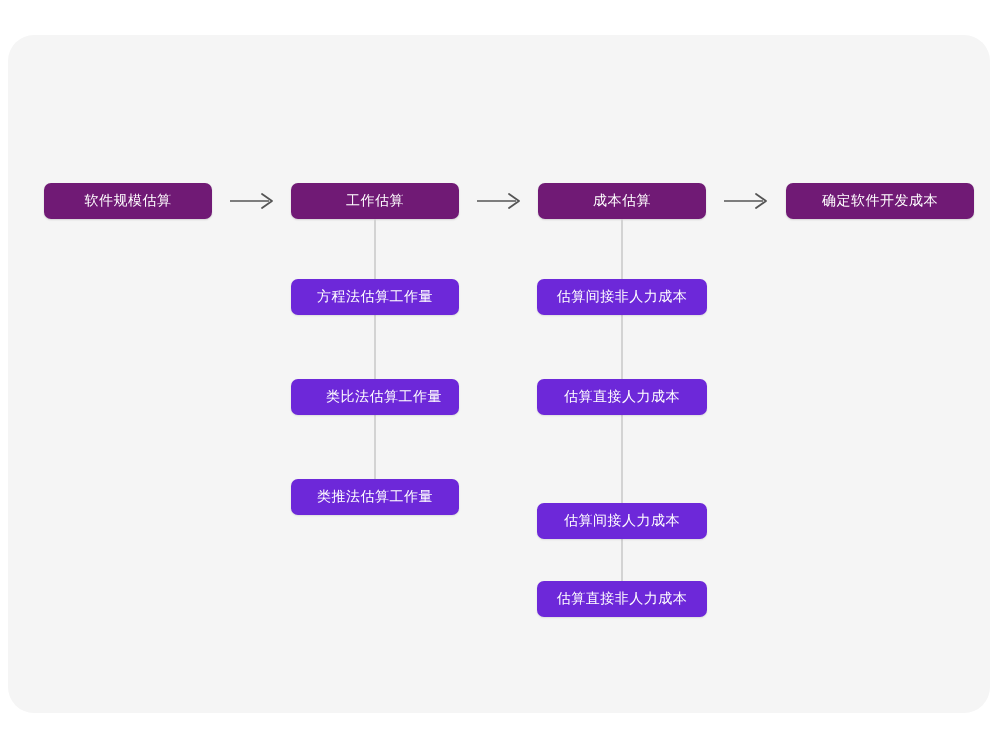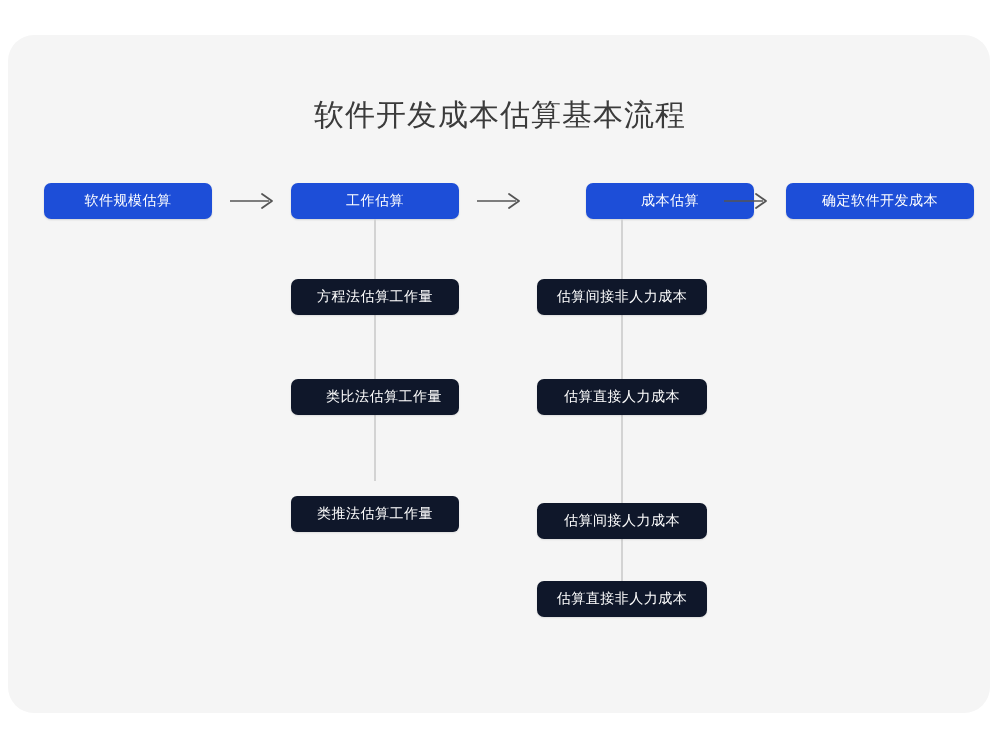--- a/index.html
+++ b/index.html
@@ -53,42 +53,42 @@
     align-items: center;
     justify-content: center;
     color: #ffffff;
     font-size: 14px;
     font-weight: 400;
     letter-spacing: 0.5px;
     white-space: nowrap;
   }
 
   .node.primary {
-    background: #1d4ed8;
+    background: #701a75;
     box-shadow: 0 1px 2px rgba(0,0,0,0.14);
   }
 
   .node.secondary {
-    background: #0f172a;
+    background: #6d28d9;
     box-shadow: 0 1px 2px rgba(0,0,0,0.10);
   }
 
   
   #node-top-0 { left: 44px;  top: 183px; width: 168px; }
   #node-top-1 { left: 291px; top: 183px; width: 168px; }
-  #node-top-2 { left: 538px; top: 183px; width: 168px; margin-left: 48px; }
+  #node-top-2 { left: 538px; top: 183px; width: 168px; }
   #node-top-3 { left: 786px; top: 183px; width: 188px; }
 
   
   .branch-a { left: 291px; width: 168px; }
   .branch-b { left: 537px; width: 170px; }
 
   #node-a-0 { top: 279px; }
   #node-a-1 { top: 379px; padding-left: 18px; }
-  #node-a-2 { top: 496px; border-radius: 6px; }
+  #node-a-2 { top: 479px; }
 
   #node-b-0 { top: 279px; }
   #node-b-1 { top: 379px; }
   #node-b-2 { top: 503px; }
   #node-b-3 { top: 581px; }
 
   
   .arrow {
     position: absolute;
     top: 191px;
@@ -110,21 +110,20 @@
   #connector-a { left: 374px; top: 219px; height: 262px; }
   #connector-b { left: 621px; top: 219px; height: 364px; }
 </style>
 </head>
 <body>
 
 <div id="canvas">
 
   <div class="card"></div>
 
-  <div class="chart-title">软件开发成本估算基本流程</div>
 
   <div class="node primary" id="node-top-0">软件规模估算</div>
 
   <div class="node primary" id="node-top-1">工作估算</div>
 
   <div class="node primary" id="node-top-2">成本估算</div>
 
   <div class="node primary" id="node-top-3">确定软件开发成本</div>
 
   <div class="arrow" id="arrow-0">

